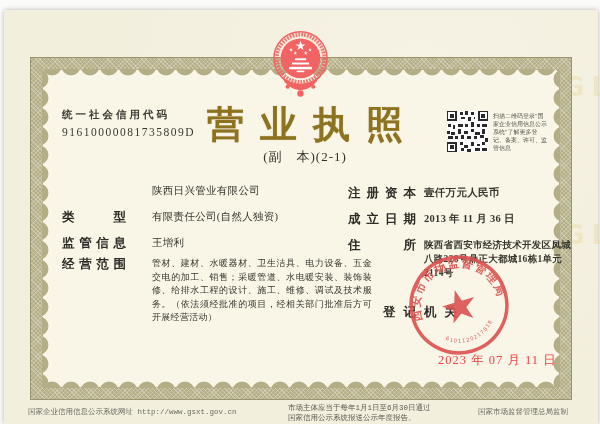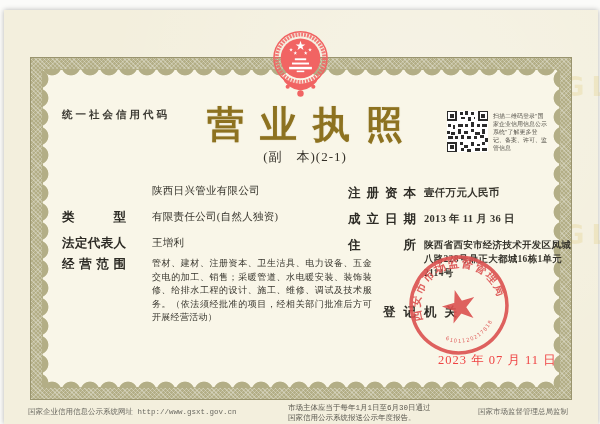--- a/index.html
+++ b/index.html
@@ -126,20 +126,21 @@
       <rect x="18" y="42" width="24" height="2.6" fill="#ffffff"></rect>
       <rect x="26" y="46" width="8" height="1.6" fill="#ffffff"></rect>
       <path d="M10,52 Q30,68 50,52 Q45,65 30,67 Q15,65 10,52 Z" fill="#f16463"></path>
       <circle cx="30" cy="70" r="3.4" fill="#f16463"></circle>
       <circle cx="16.5" cy="63" r="2.2" fill="#f16463"></circle>
       <circle cx="43.5" cy="63" r="2.2" fill="#f16463"></circle>
     </svg>
   </div>
 
   <div class="credit-label">统一社会信用代码</div>
+  <div class="credit-value">91610000081735809D</div>
   <div class="title">营业执照</div>
   <div class="subtitle">(副　本)(2-1)</div>
 
   <div class="qr">
     <svg viewBox="0 0 29 29" width="41" height="41" shape-rendering="crispEdges">
       <rect width="29" height="29" fill="#ffffff"></rect>
       <g fill="#2b2b2b">
         <path d="M0,0h7v7h-7z M1,1v5h5v-5z" fill-rule="evenodd"></path>
         <rect x="2" y="2" width="3" height="3"></rect>
         <path d="M22,0h7v7h-7z M23,1v5h5v-5z" fill-rule="evenodd"></path>
@@ -185,25 +186,25 @@
       </g>
     </svg>
   </div>
   <div class="qr-caption">扫描二维码登录"国家企业信用信息公示系统"了解更多登记、备案、许可、监管信息</div>
 
   <div class="val val-l" style="top:184px">陕西日兴管业有限公司</div>
 
   <div class="lbl lbl-l" style="top:209px">类型</div>
   <div class="val val-l" style="top:210px">有限责任公司(自然人独资)</div>
 
-  <div class="lbl lbl-l" style="top:235px">法定代表人</div>
+  <div class="lbl lbl-l" style="top:235px">监管信息</div>
   <div class="val val-l" style="top:236px">王增利</div>
 
   <div class="lbl lbl-l" style="top:256px">经营范围</div>
-  <div class="val val-l scope-val" style="top:257px">管材、建材、注册资本、卫生洁具、电力设备、五金交电的加工、销售；采暖管道、水电暖安装、装饰装修、给排水工程的设计、施工、维修、调试及技术服务。（依法须经批准的项目，经相关部门批准后方可开展经营活动）</div>
+  <div class="val val-l scope-val" style="top:257px">管材、建材、水暖器材、卫生洁具、电力设备、五金交电的加工、销售；采暖管道、水电暖安装、装饰装修、给排水工程的设计、施工、维修、调试及技术服务。（依法须经批准的项目，经相关部门批准后方可开展经营活动）</div>
 
   <div class="lbl lbl-r" style="top:185px">注册资本</div>
   <div class="val val-r" style="top:186px">壹仟万元人民币</div>
 
   <div class="lbl lbl-r" style="top:211px">成立日期</div>
   <div class="val val-r" style="top:212px">2013 年 11 月 36 日</div>
 
   <div class="lbl lbl-r" style="top:237px">住所</div>
   <div class="val val-r addr-val" style="top:238px">陕西省西安市经济技术开发区凤城八路228号鼎正大都城16栋1单元2114号</div>
 

